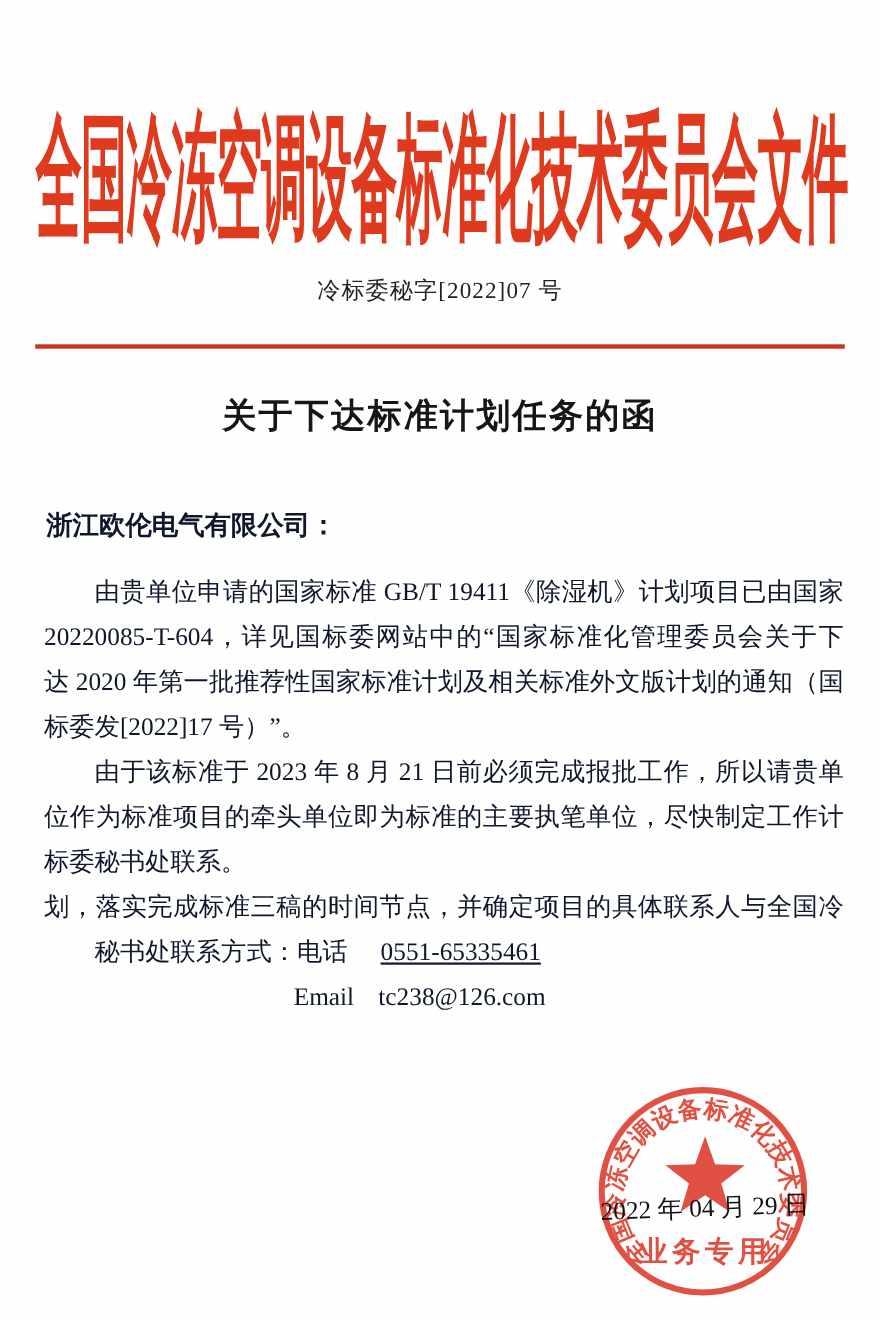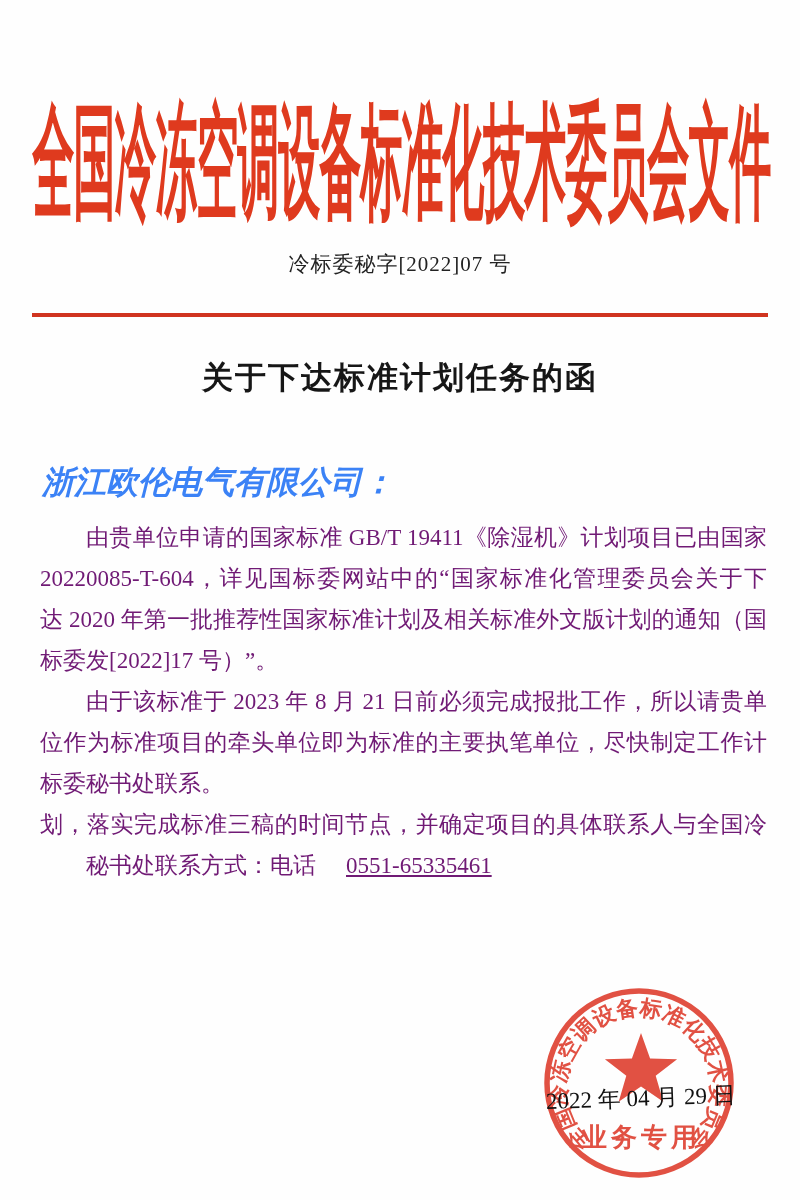--- a/index.html
+++ b/index.html
@@ -62,31 +62,30 @@
     text-align:center;
     font-size:31px;
     font-weight:bold;
     letter-spacing:2px;
     color:#161616;
   }
   
   .recipient{
     position:absolute;
     top:461px;left:42px;
-    font-size:32px;
-    font-weight:bold;
-    color:#3b82f6;
-    font-style:italic;
+    font-size:24px;
+    font-weight:bold;
+    color:#0f172a;
   }
   
   .text-flow{
     position:absolute;
     top:517px;left:40px;width:727px;
     font-size:23px;
-    color:#701a75;
+    color:#0f172a;
   }
   .body-line{
     line-height:41px;
     height:41px;
     white-space:nowrap;
   }
   .body-line.just{
     white-space:normal;
     text-align:justify;
     text-align-last:justify;
@@ -183,20 +182,23 @@
     <div>
         <div class="body-line just indent">由于该标准于 2023 年 8 月 21 日前必须完成报批工作，所以请贵单</div>
         <div class="body-line just">位作为标准项目的牵头单位即为标准的主要执笔单位，尽快制定工作计</div>
         <div class="body-line">标委秘书处联系。</div>
         <div class="body-line just">划，落实完成标准三稿的时间节点，并确定项目的具体联系人与全国冷</div>
       </div>
 
     <div class="contact-line">
       <span class="lead">秘书处联系方式：</span><span>电话</span><span class="gap-phone">0551-65335461</span>
     </div>
+    <div class="contact-line email-row">
+      <span>Email</span><span class="gap-email">tc238@126.com</span>
+    </div>
   </div>
 
   <svg class="seal" viewBox="-105 -105 210 210" xmlns="http://www.w3.org/2000/svg">
     <defs>
       <path id="sealArcPath" d="M -46 62 A 73 73 0 1 1 46 62" fill="none"></path>
     </defs>
     <circle class="seal-ring" cx="0" cy="0" r="92"></circle>
     <polygon class="seal-star" transform="translate(2,-12)" points="0,-38 9.1,-12.5 36.1,-11.7 14.7,4.8 22.3,30.7 0,15.5 -22.3,30.7 -14.7,4.8 -36.1,-11.7 -9.1,-12.5"></polygon>
     <text class="seal-arc-text">
       <textPath href="#sealArcPath" startOffset="50%" text-anchor="middle" lengthAdjust="spacingAndGlyphs">全国冷冻空调设备标准化技术委员会</textPath>

